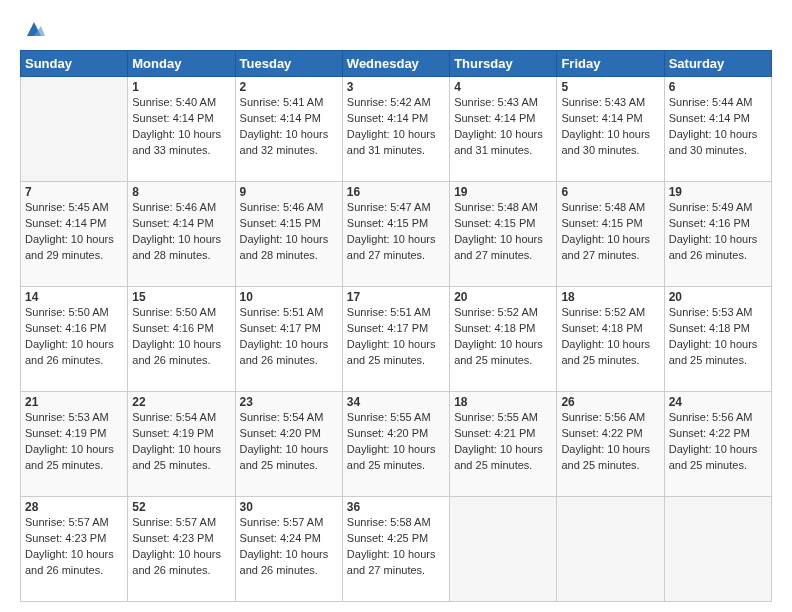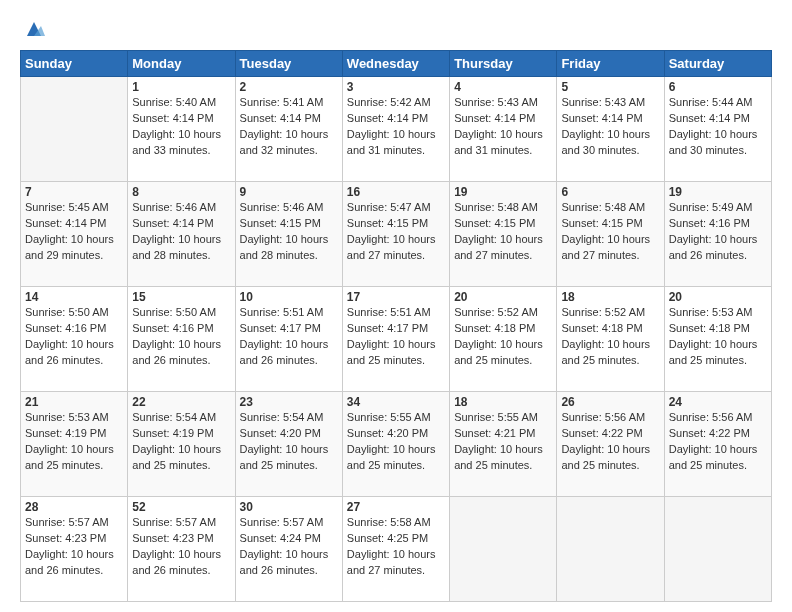--- a/index.html
+++ b/index.html
@@ -262,21 +262,21 @@
           </td>
           <td>
             <span class="day-num">52</span>
             <div class="day-info">Sunrise: 5:57 AM<br>Sunset: 4:23 PM<br>Daylight: 10 hours<br>and 26 minutes.</div>
           </td>
           <td>
             <span class="day-num">30</span>
             <div class="day-info">Sunrise: 5:57 AM<br>Sunset: 4:24 PM<br>Daylight: 10 hours<br>and 26 minutes.</div>
           </td>
           <td>
-            <span class="day-num">27</span>
+            <span class="day-num">36</span>
             <div class="day-info">Sunrise: 5:58 AM<br>Sunset: 4:25 PM<br>Daylight: 10 hours<br>and 27 minutes.</div>
           </td>
           <td class="empty-cell"></td>
           <td class="empty-cell"></td>
           <td class="empty-cell"></td>
         </tr>
       </tbody>
   </table>
 </div>
 

